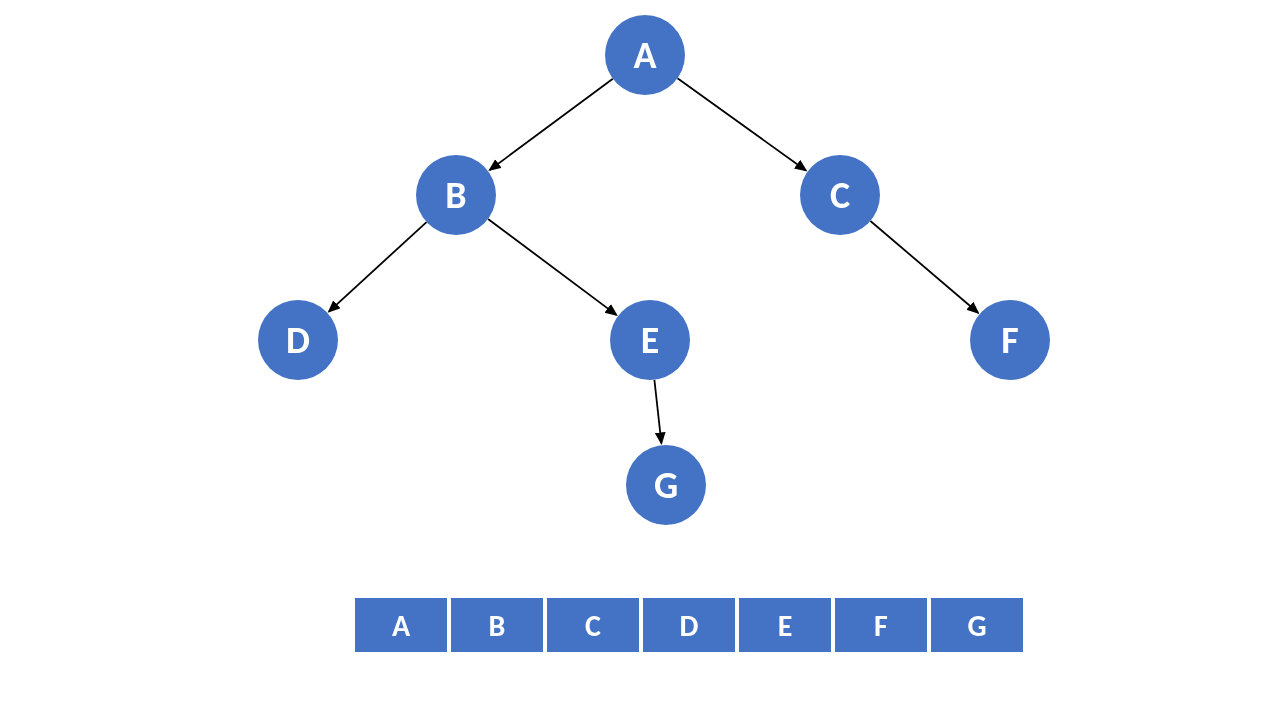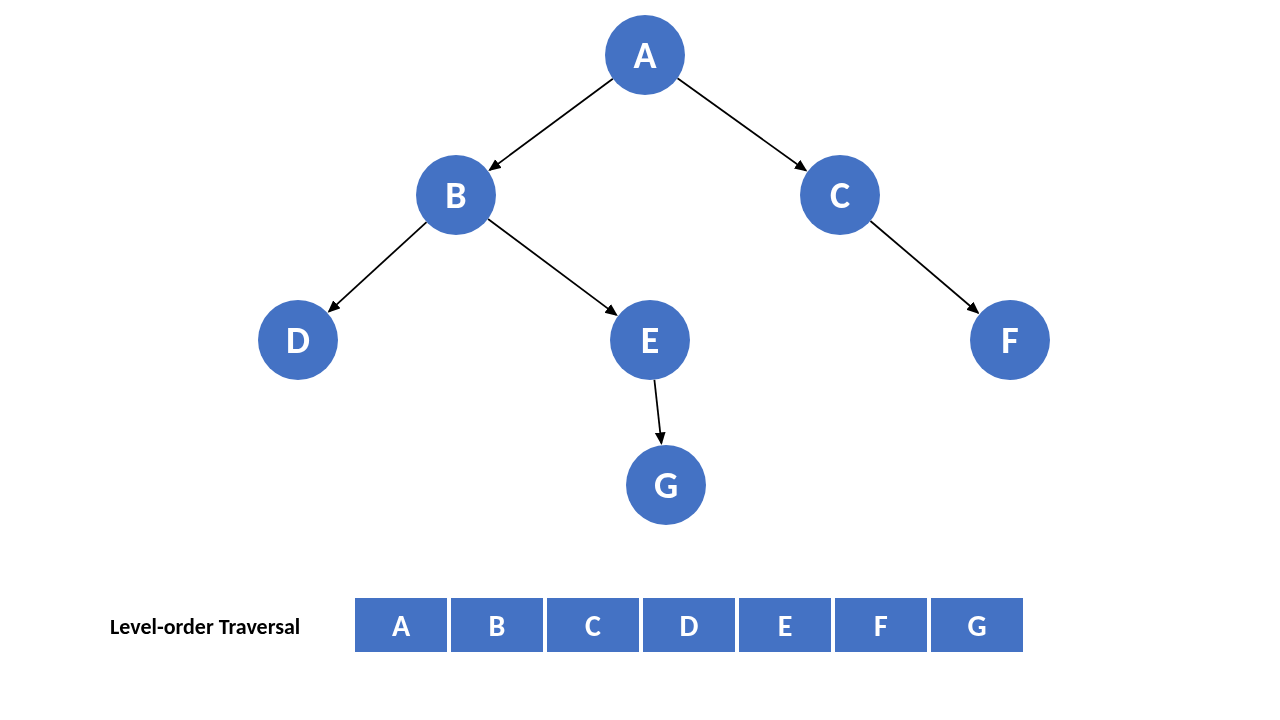--- a/index.html
+++ b/index.html
@@ -85,21 +85,20 @@
   <div id="nodes-layer">
       <div class="node" style="left: 605px; top: 15px; background: rgb(68, 114, 196);">A</div>
       <div class="node" style="left: 416px; top: 155px; background: rgb(68, 114, 196);">B</div>
       <div class="node" style="left: 800px; top: 155px; background: rgb(68, 114, 196);">C</div>
       <div class="node" style="left: 258px; top: 300px; background: rgb(68, 114, 196);">D</div>
       <div class="node" style="left: 610px; top: 300px; background: rgb(68, 114, 196);">E</div>
       <div class="node" style="left: 970px; top: 300px; background: rgb(68, 114, 196);">F</div>
       <div class="node" style="left: 626px; top: 445px; background: rgb(68, 114, 196);">G</div>
     </div>
 
-  <div class="traversal-label" id="trav-label" style="left: 110px; top: 613px;">Level-order Traversal</div>
 
   <div class="traversal-row" id="trav-row" style="left: 355px; top: 598px;">
       <div class="trav-cell" style="background: rgb(68, 114, 196);">A</div>
       <div class="trav-cell" style="background: rgb(68, 114, 196);">B</div>
       <div class="trav-cell" style="background: rgb(68, 114, 196);">C</div>
       <div class="trav-cell" style="background: rgb(68, 114, 196);">D</div>
       <div class="trav-cell" style="background: rgb(68, 114, 196);">E</div>
       <div class="trav-cell" style="background: rgb(68, 114, 196);">F</div>
       <div class="trav-cell" style="background: rgb(68, 114, 196);">G</div>
     </div>

